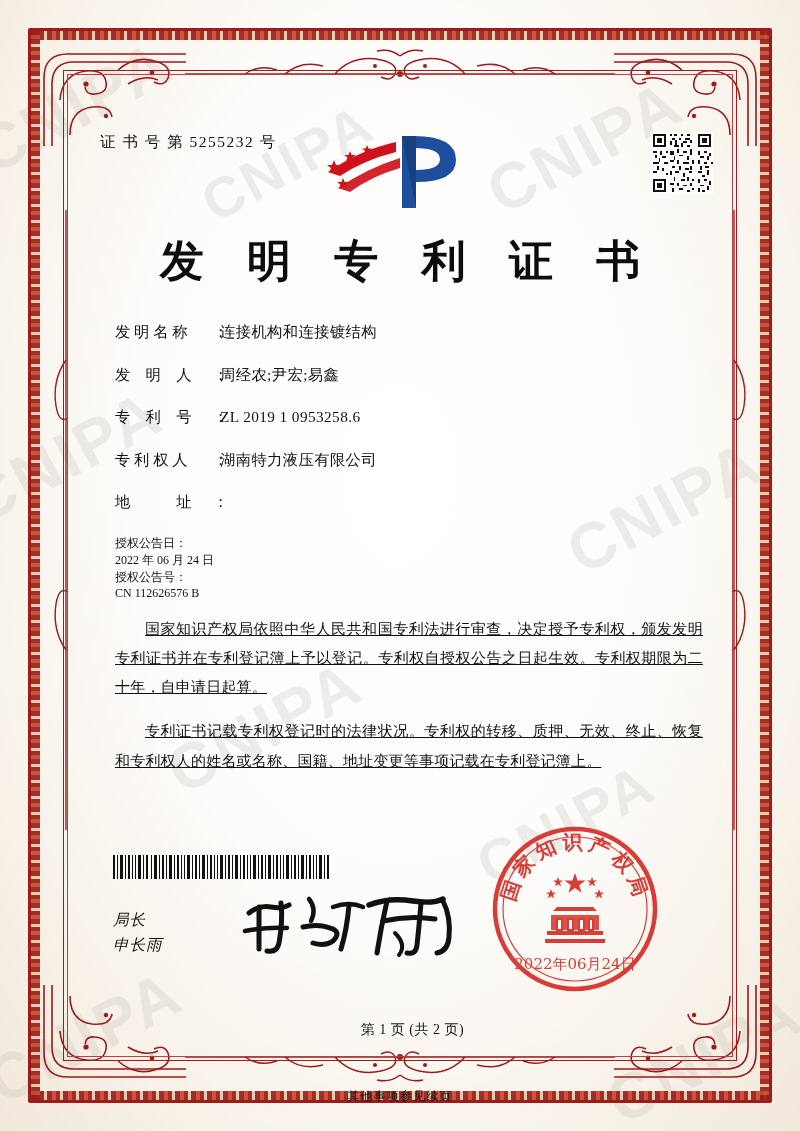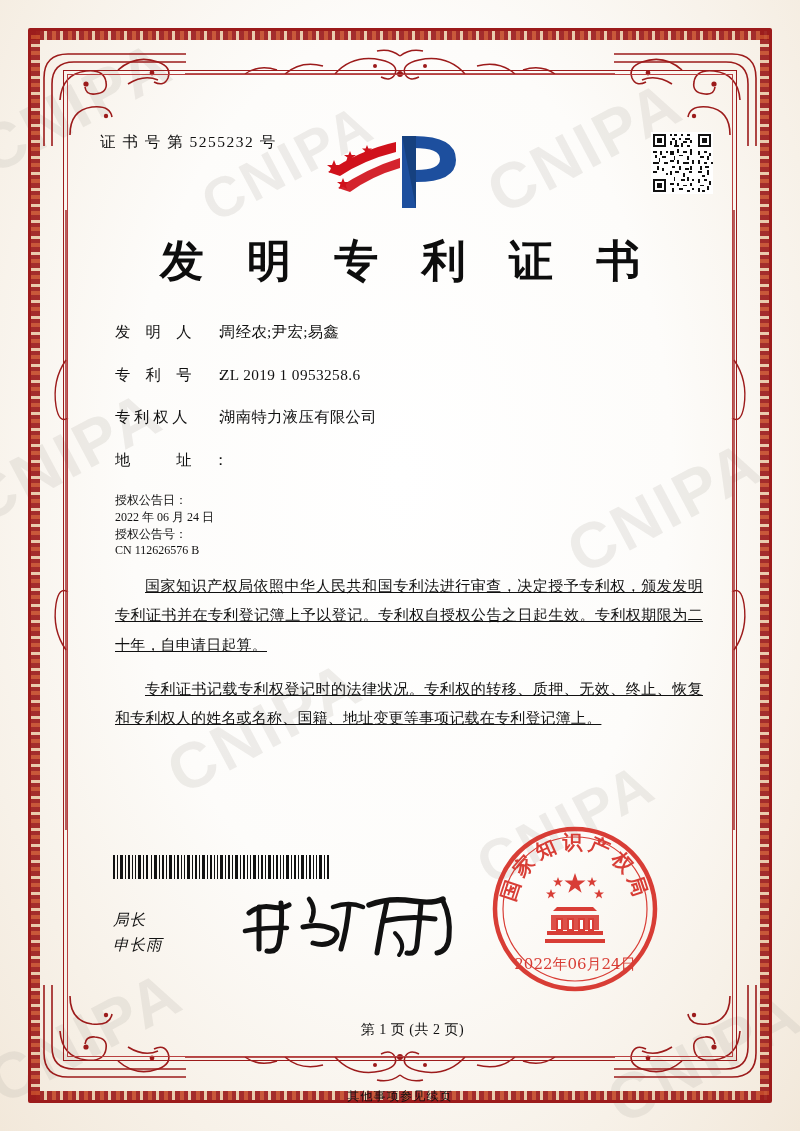--- a/index.html
+++ b/index.html
@@ -498,20 +498,25 @@
 
       <path d="M92 10 L106 10 L106 82 L92 82 Z" fill="#1d4f9e"></path>
       <path d="M104 10 Q146 10 146 34 Q146 56 106 56 L106 44 Q130 44 130 33 Q130 22 104 22 Z" fill="#1d4f9e"></path>
       <path d="M92 10 L106 10 L106 82 Z" fill="#16417f"></path>
     </svg>
 
     <div class="doc-title">发 明 专 利 证 书</div>
 
     <div class="fields">
 
+      <div class="field-row">
+        <span class="field-label">发 明 名 称</span>
+        <span class="field-sep">：</span>
+        <span class="field-value">连接机构和连接镀结构</span>
+      </div>
 
       <div class="field-row">
         <span class="field-label">发　明　人</span>
         <span class="field-sep">：</span>
         <span class="field-value">周经农;尹宏;易鑫</span>
       </div>
 
       <div class="field-row">
         <span class="field-label">专　利　号</span>
         <span class="field-sep">：</span>

